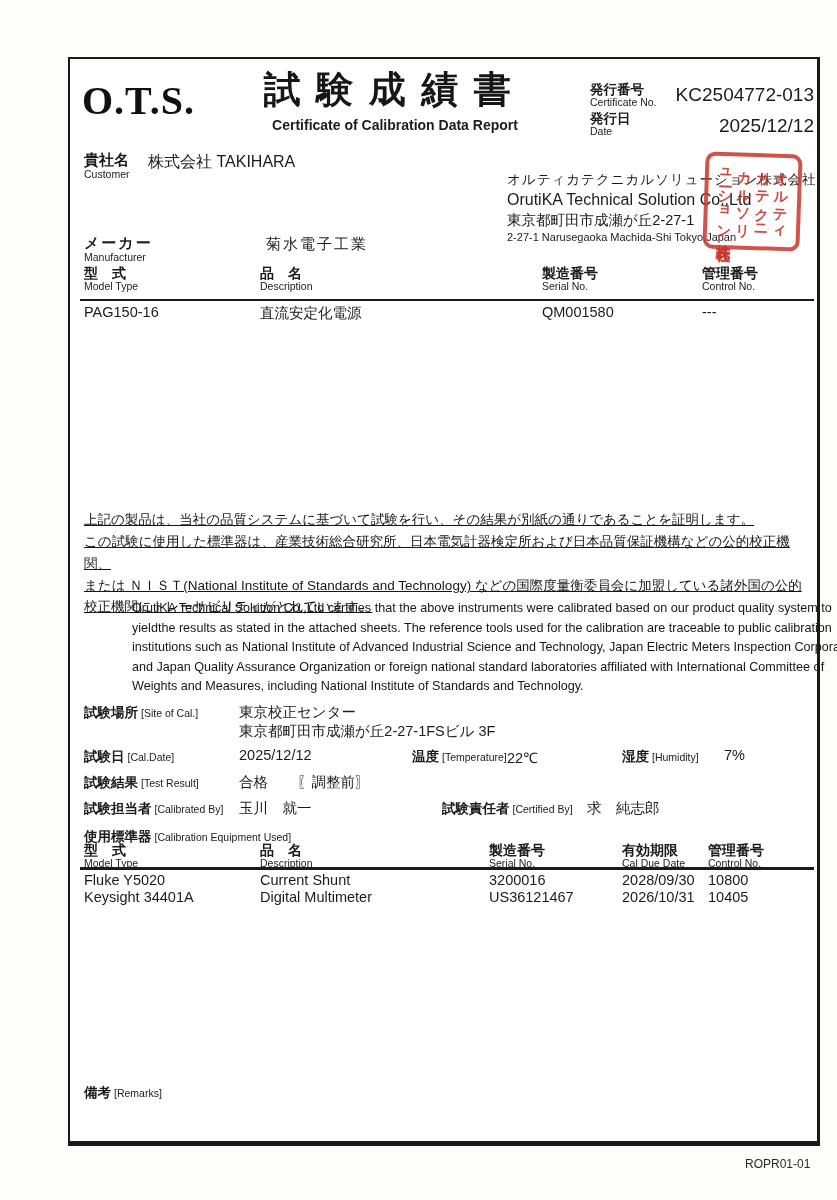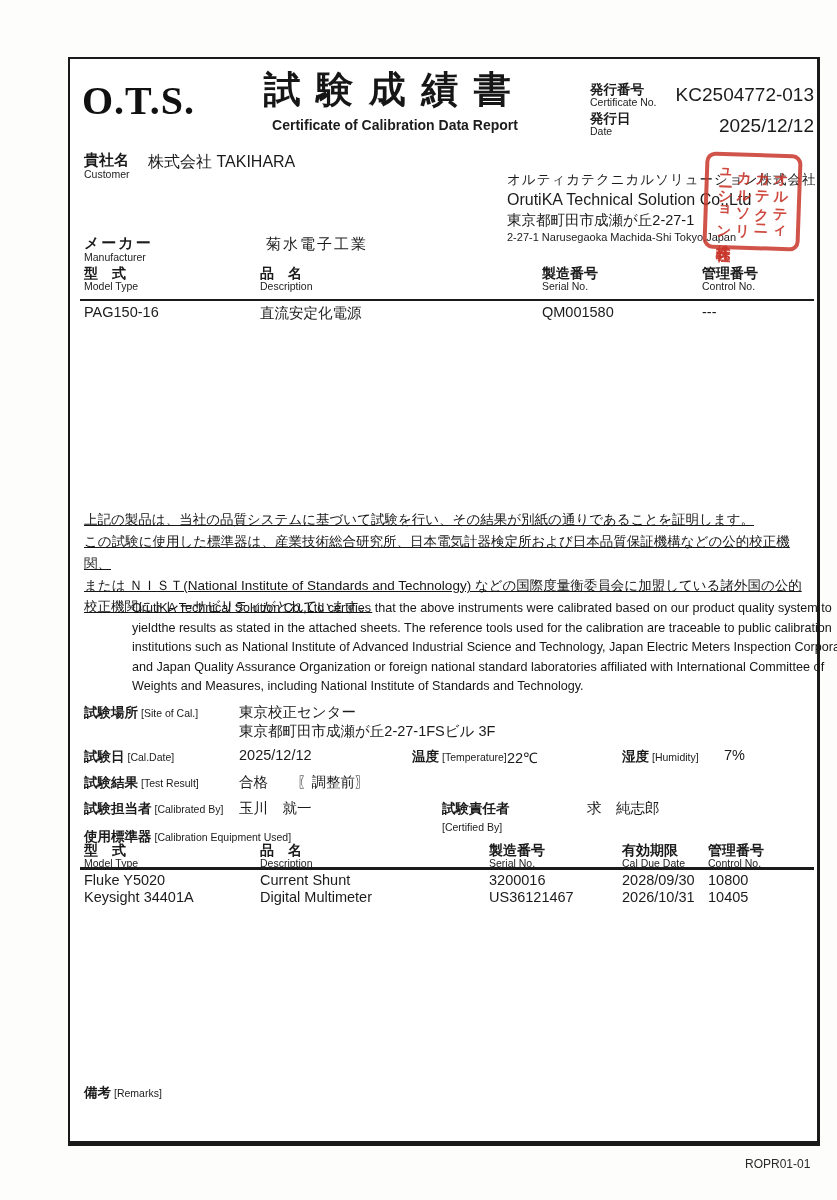--- a/index.html
+++ b/index.html
@@ -167,21 +167,21 @@
     <span class="br">[Test Result]</span>
   </div>
   <div class="abs detail-value" style="left:169px;top:714px;">合格</div>
   <div class="abs detail-value" style="left:227px;top:714px;">〖調整前〗</div>
 
   <div class="abs detail-label" style="left:14px;top:741px;">
     <span class="jp">試験担当者</span>
     <span class="br">[Calibrated By]</span>
   </div>
   <div class="abs detail-value" style="left:169px;top:740px;">玉川　就一</div>
-  <div class="abs detail-label" style="left:372px;top:741px;flex-direction:column;">
+  <div class="abs detail-label" style="left:372px;top:741px;">
     <span class="jp">試験責任者</span>
     <span class="br">[Certified By]</span>
   </div>
   <div class="abs detail-value" style="left:517px;top:740px;">求　純志郎</div>
 
   <div class="abs detail-label" style="left:14px;top:769px;">
     <span class="jp">使用標準器</span>
     <span class="br">[Calibration Equipment Used]</span>
   </div>
   <div class="abs col-head" style="left:14px;top:784px;">

